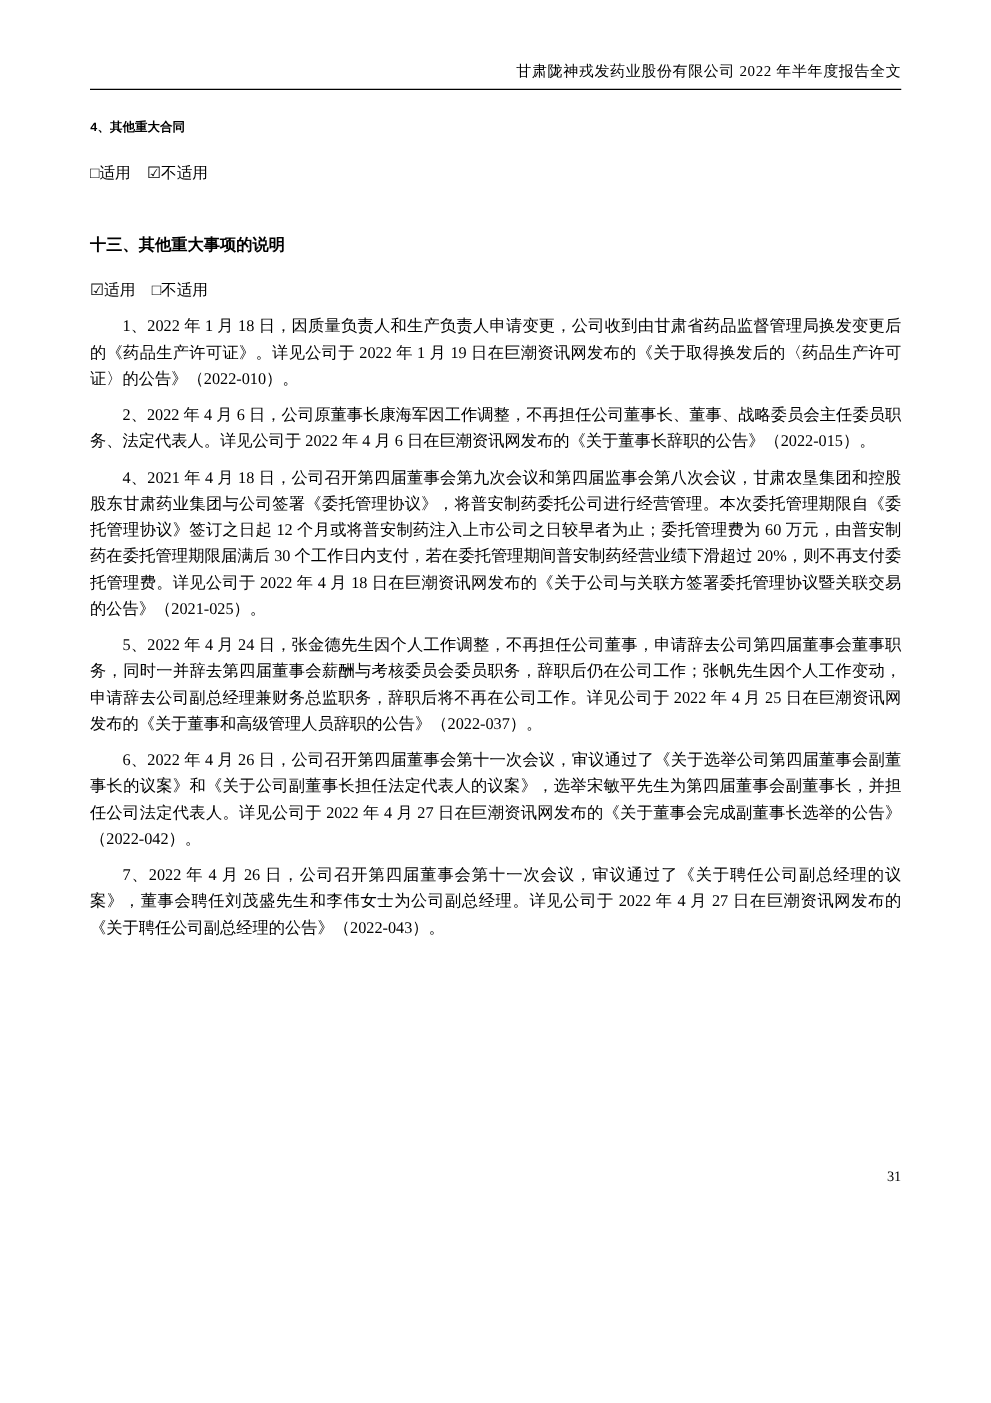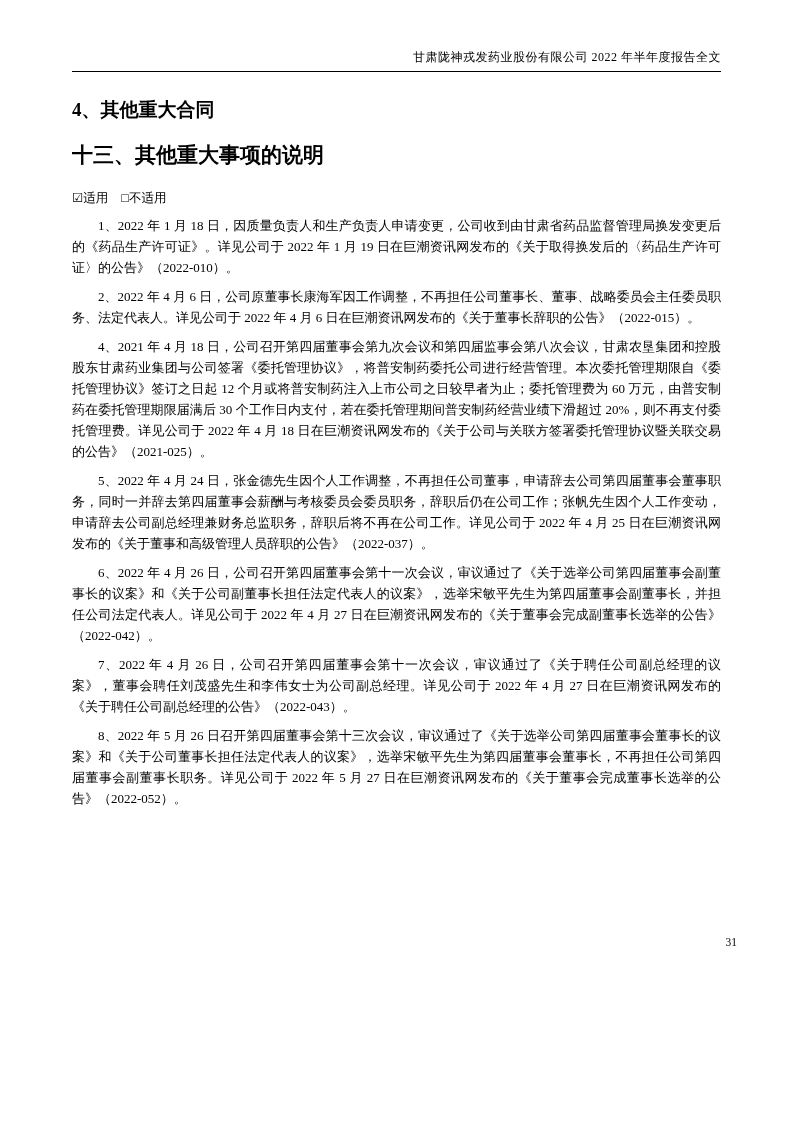--- a/index.html
+++ b/index.html
@@ -21,29 +21,30 @@
     border-bottom: 1px solid #000000;
     text-align: right;
     font-size: 12px;
     line-height: 1.3;
     letter-spacing: 0.5px;
   }
   .content {
     margin: 0 72px;
   }
   .h-sub {
-    font-size: 19px;
+    font-size: 10px;
     font-weight: bold;
     margin: 25px 0 0 0;
     line-height: 1.4;
+    font-family: Liberation Mono, monospace;
   }
   .h-main {
-    font-size: 21px;
+    font-size: 13px;
     font-weight: bold;
-    margin: 18px 0 0 0;
+    margin: 40px 0 0 0;
     line-height: 1.4;
   }
   .applicability {
     margin-top: 19px;
     font-size: 12.5px;
     line-height: 1.4;
   }
   .applicability .opt { margin-right: 10px; }
   .body-text {
     margin: 9px 0 0 0;
@@ -53,54 +54,57 @@
   }
   .para {
     margin: 8px 0 0 0;
     font-size: 13px;
     line-height: 21px;
     text-align: justify;
     text-indent: 2em;
   }
   .footer {
     position: absolute;
-    right: 56px;
+    right: 72px;
     bottom: 34px;
     font-size: 11.5px;
   }
 </style>
 </head>
 <body>
 
 <div class="page">
 
   <div class="header">
     <span>甘肃陇神戎发药业股份有限公司 2022 年半年度报告全文</span>
   </div>
 
   <div class="content">
 
     <div class="h-sub">4、其他重大合同</div>
 
+    <div class="applicability">
+      <span class="opt">□适用</span>
+      <span class="opt">☑不适用</span>
+    </div>
 
 
     <div class="h-main">十三、其他重大事项的说明</div>
 
     <div class="applicability">
       <span class="opt">☑适用</span>
       <span class="opt">□不适用</span>
     </div>
 
     <p class="para">1、2022 年 1 月 18 日，因质量负责人和生产负责人申请变更，公司收到由甘肃省药品监督管理局换发变更后的《药品生产许可证》。详见公司于 2022 年 1 月 19 日在巨潮资讯网发布的《关于取得换发后的〈药品生产许可证〉的公告》（2022-010）。</p>
     <p class="para">2、2022 年 4 月 6 日，公司原董事长康海军因工作调整，不再担任公司董事长、董事、战略委员会主任委员职务、法定代表人。详见公司于 2022 年 4 月 6 日在巨潮资讯网发布的《关于董事长辞职的公告》（2022-015）。</p>
     <p class="para">4、2021 年 4 月 18 日，公司召开第四届董事会第九次会议和第四届监事会第八次会议，甘肃农垦集团和控股股东甘肃药业集团与公司签署《委托管理协议》，将普安制药委托公司进行经营管理。本次委托管理期限自《委托管理协议》签订之日起 12 个月或将普安制药注入上市公司之日较早者为止；委托管理费为 60 万元，由普安制药在委托管理期限届满后 30 个工作日内支付，若在委托管理期间普安制药经营业绩下滑超过 20%，则不再支付委托管理费。详见公司于 2022 年 4 月 18 日在巨潮资讯网发布的《关于公司与关联方签署委托管理协议暨关联交易的公告》（2021-025）。</p>
     <p class="para">5、2022 年 4 月 24 日，张金德先生因个人工作调整，不再担任公司董事，申请辞去公司第四届董事会董事职务，同时一并辞去第四届董事会薪酬与考核委员会委员职务，辞职后仍在公司工作；张帆先生因个人工作变动，申请辞去公司副总经理兼财务总监职务，辞职后将不再在公司工作。详见公司于 2022 年 4 月 25 日在巨潮资讯网发布的《关于董事和高级管理人员辞职的公告》（2022-037）。</p>
     <p class="para">6、2022 年 4 月 26 日，公司召开第四届董事会第十一次会议，审议通过了《关于选举公司第四届董事会副董事长的议案》和《关于公司副董事长担任法定代表人的议案》，选举宋敏平先生为第四届董事会副董事长，并担任公司法定代表人。详见公司于 2022 年 4 月 27 日在巨潮资讯网发布的《关于董事会完成副董事长选举的公告》（2022-042）。</p>
     <p class="para">7、2022 年 4 月 26 日，公司召开第四届董事会第十一次会议，审议通过了《关于聘任公司副总经理的议案》，董事会聘任刘茂盛先生和李伟女士为公司副总经理。详见公司于 2022 年 4 月 27 日在巨潮资讯网发布的《关于聘任公司副总经理的公告》（2022-043）。</p>
-    <p class="para">8、2022 年 5 月 26 日召开第四届董事会第十三次会议，审议通过了《关于选举公司第四届董事会董事长的议案》和《关于公司董事长担任法定代表人的议案》，选举宋敏平先生为第四届董事会董事长，不再担任公司第四届董事会副董事长职务。详见公司于 2022 年 5 月 27 日在巨潮资讯网发布的《关于董事会完成董事长选举的公告》（2022-052）。</p>
 
   </div>
 
   <div class="footer">
     <span>31</span>
   </div>
 
 </div>
 
 </body></html>

